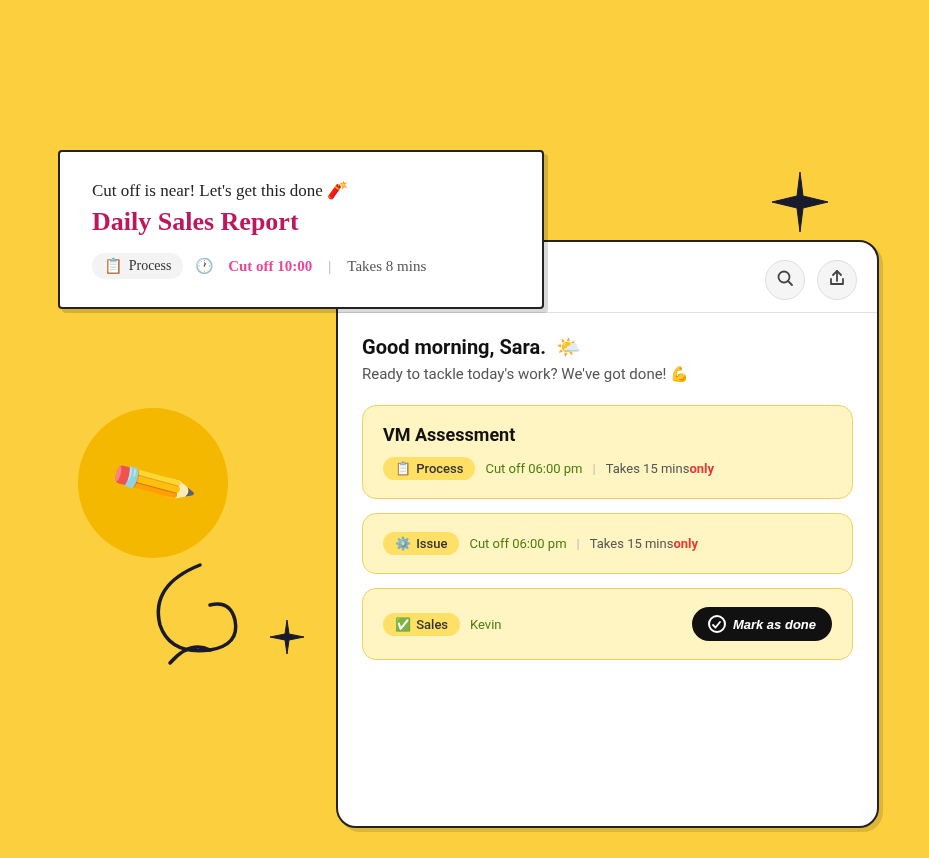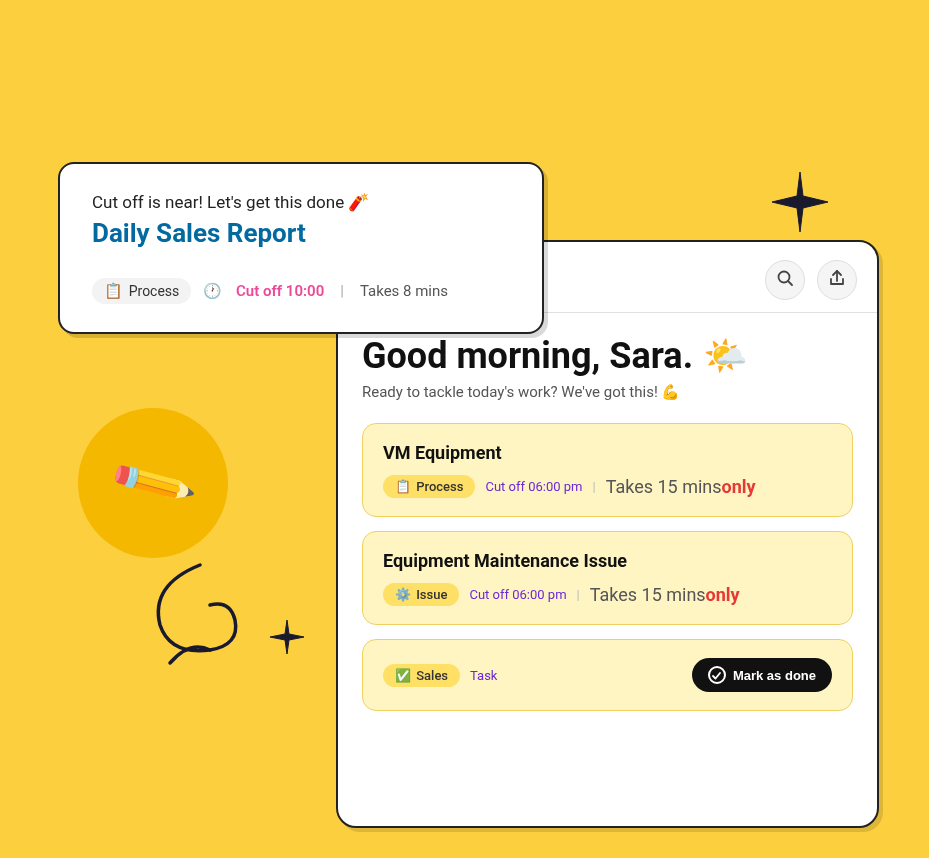--- a/index.html
+++ b/index.html
@@ -49,41 +49,42 @@
       position: absolute;
       left: 120px;
       top: 555px;
       width: 160px;
       height: 120px;
     }
 
     
     .notification-card {
       position: absolute;
-      top: 162px;
+      top: 150px;
       left: 58px;
       width: 486px;
       background: #fff;
-      border-radius: 16px;
+      border-radius: 4px;
       border: 2px solid #222;
       padding: 28px 32px 28px 32px;
       box-shadow: 4px 4px 0px rgba(0,0,0,0.15);
       z-index: 10;
+      font-family: Liberation Serif, serif;
     }
     .notification-card .tagline {
       font-size: 17px;
       color: #222;
       margin-bottom: 6px;
       font-weight: 400;
     }
     .notification-card .title {
       font-size: 26px;
       font-weight: 700;
-      color: #0369a1;
-      margin-bottom: 30px;
+      color: #be185d;
+      margin-bottom: 16px;
     }
     .notification-card .meta {
       display: flex;
       align-items: center;
       gap: 12px;
       font-size: 15px;
       color: #555;
     }
     .meta-badge {
       display: flex;
@@ -153,21 +154,21 @@
       color: #444;
     }
 
     .panel-body {
       padding: 22px 24px;
       overflow-y: auto;
       flex: 1;
     }
 
     .greeting {
-      font-size: 36px;
+      font-size: 20px;
       font-weight: 700;
       color: #111;
       margin-bottom: 6px;
       display: flex;
       align-items: center;
       gap: 10px;
     }
     .greeting-sub {
       font-size: 15px;
       color: #555;
@@ -204,28 +205,28 @@
       background: #ffe066;
       border-radius: 20px;
       padding: 4px 12px;
       font-size: 13px;
       font-weight: 500;
       color: #333;
     }
     .tag-icon { font-size: 13px; }
     .task-cutoff {
       font-size: 13px;
-      color: #6d28d9;
+      color: #4d7c0f;
     }
     .task-sep {
       color: #bbb;
       font-size: 13px;
     }
     .task-takes {
-      font-size: 18px;
+      font-size: 13px;
       color: #555;
     }
     .only-text {
       color: #e53935;
       font-weight: 700;
     }
 
     
     .mark-done-btn {
       display: flex;
@@ -233,20 +234,21 @@
       gap: 7px;
       background: #111;
       color: #fff;
       border: none;
       border-radius: 22px;
       padding: 8px 16px;
       font-size: 13px;
       font-weight: 600;
       cursor: pointer;
       margin-left: auto;
+      font-style: italic;
     }
     .check-circle {
       width: 18px;
       height: 18px;
       border-radius: 50%;
       border: 2px solid #fff;
       display: flex;
       align-items: center;
       justify-content: center;
       font-size: 11px;
@@ -319,61 +321,60 @@
       </span>
     </button>
   </div>
 
   <div class="panel-body">
     <div class="greeting">
       <span>Good morning, Sara.</span>
       <span>🌤️</span>
     </div>
     <div class="greeting-sub">
-      <span>Ready to tackle today's work? We've got this! 💪</span>
+      <span>Ready to tackle today's work? We've got done! 💪</span>
     </div>
 
     <div class="task-card">
-      <div class="task-card-title">VM Equipment</div>
+      <div class="task-card-title">VM Assessment</div>
       <div class="task-meta">
         <div class="tag">
           <span class="tag-icon">📋</span>
           <span>Process</span>
         </div>
         <span class="task-cutoff">Cut off 06:00 pm</span>
         <span class="task-sep">|</span>
         <span class="task-takes">
           Takes 15 mins<span class="only-text">only</span>
         </span>
       </div>
     </div>
 
     <div class="task-card">
-      <div class="task-card-title">Equipment Maintenance Issue</div>
       <div class="task-meta">
         <div class="tag">
           <span class="tag-icon">⚙️</span>
           <span>Issue</span>
         </div>
         <span class="task-cutoff">Cut off 06:00 pm</span>
         <span class="task-sep">|</span>
         <span class="task-takes">
           Takes 15 mins<span class="only-text">only</span>
         </span>
       </div>
     </div>
 
     <div class="task-card">
       <div class="task-bottom-row">
         <div class="task-meta">
           <div class="tag">
             <span class="tag-icon">✅</span>
             <span>Sales</span>
           </div>
-          <span class="task-cutoff">Task</span>
+          <span class="task-cutoff">Kevin</span>
         </div>
         <button class="mark-done-btn">
           <div class="check-circle">
             <svg width="11" height="11" viewBox="0 0 11 11" fill="none">
               <path d="M2 6 L4.5 8.5 L9 3" stroke="#fff" stroke-width="1.8" stroke-linecap="round" stroke-linejoin="round"></path>
             </svg>
           </div>
           <span>Mark as done</span>
         </button>
       </div>

